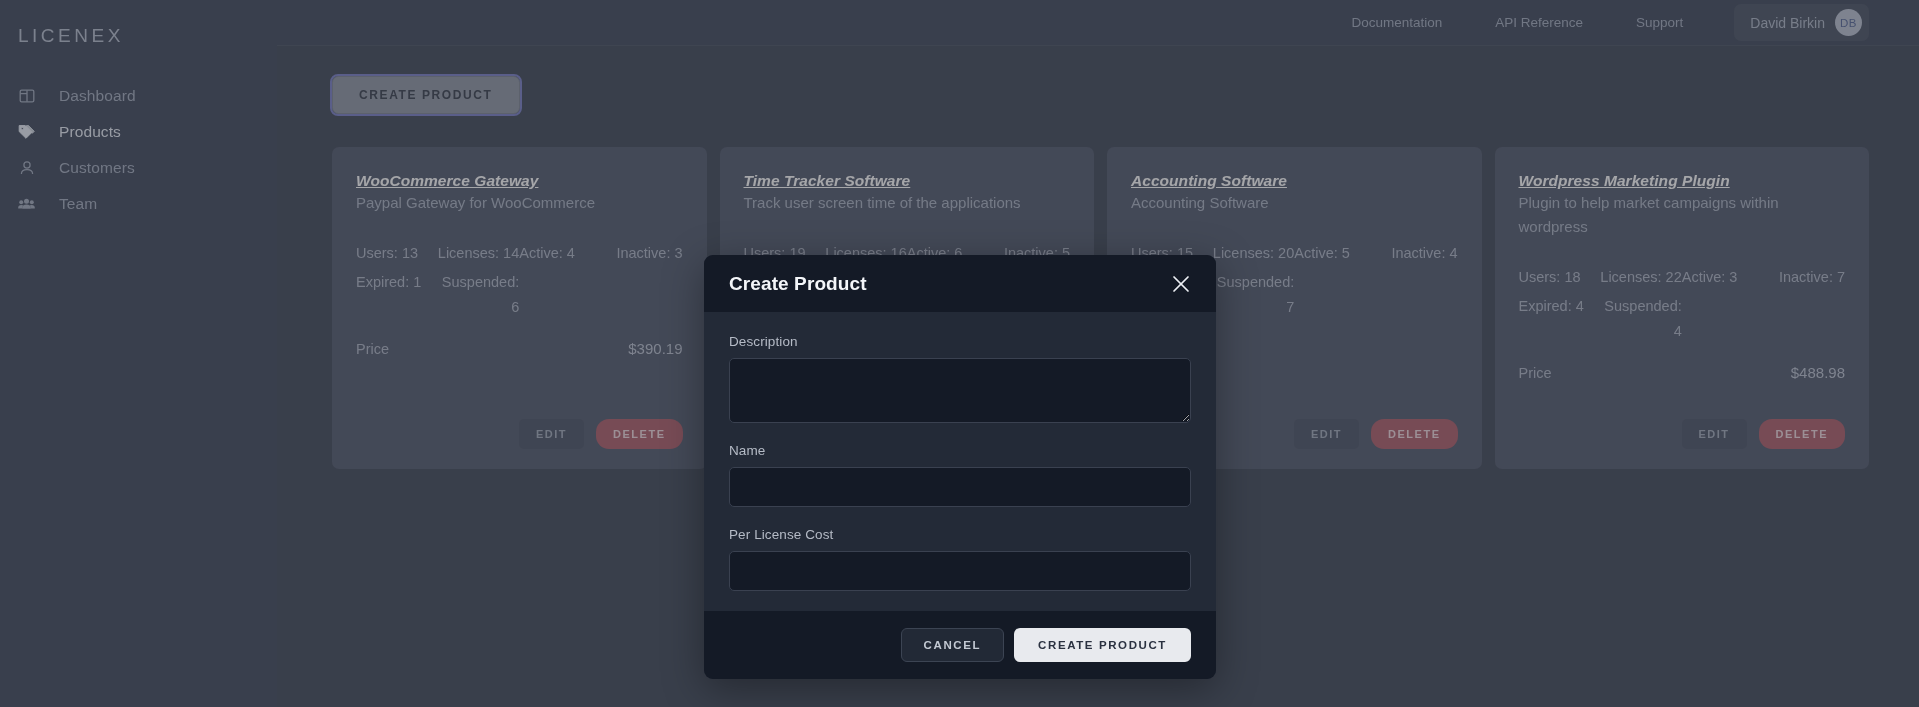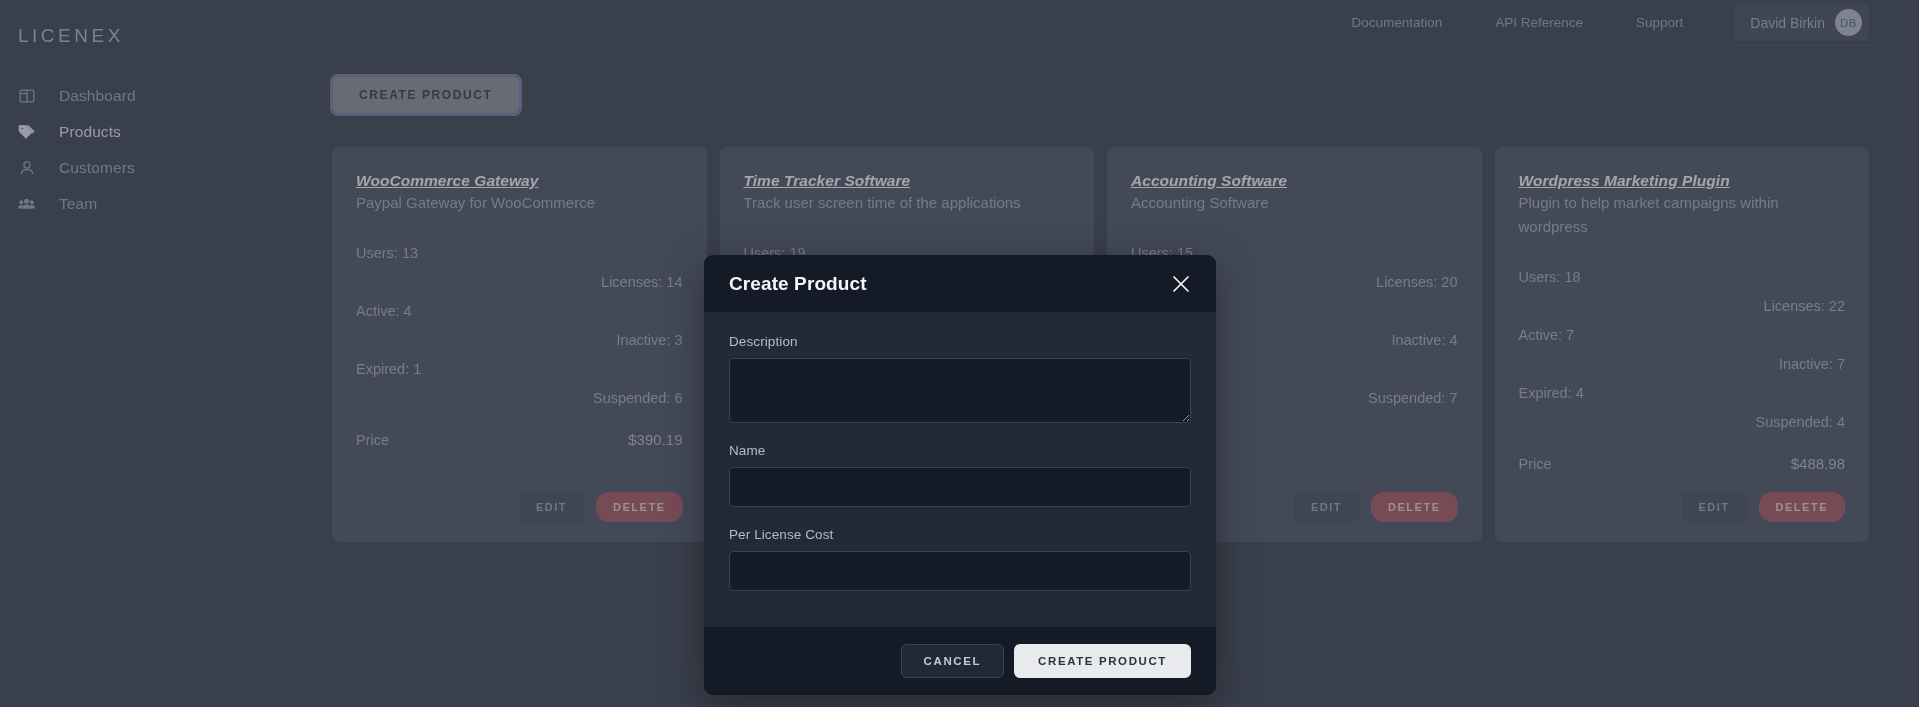--- a/index.html
+++ b/index.html
@@ -162,21 +162,21 @@
     letter-spacing: 0.05px;
   }
   .card-desc {
     font-size: 15px;
     color: #a0a7b4;
     line-height: 24px;
     margin-bottom: 26px;
   }
   .stats {
     display: grid;
-    grid-template-columns: 1fr;
+    grid-template-columns: 1fr 1fr 1fr 1fr;
     row-gap: 4px;
     margin-bottom: 20px;
   }
   .stat-l { font-size: 14.5px; color: #a4aab7; text-align: left; line-height: 25px; }
   .stat-r { font-size: 14.5px; color: #a4aab7; text-align: right; line-height: 25px; }
   .price-row {
     display: flex;
     justify-content: space-between;
     align-items: baseline;
   }
@@ -254,21 +254,21 @@
     justify-content: center;
     background: none;
     border: none;
     padding: 0;
   }
   .modal-body {
     background: #232a37;
     padding: 22px 25px 18px 25px;
   }
   .field { margin-bottom: 20px; }
-  .field:last-child { margin-bottom: 18px; }
+  .field:last-child { margin-bottom: 2px; }
   .field-label {
     display: block;
     font-size: 13.5px;
     color: #b5bbc6;
     margin-bottom: 9px;
     letter-spacing: 0.1px;
   }
   .field-input {
     width: 100%;
     height: 40px;
@@ -466,21 +466,21 @@
             <button class="btn-delete">DELETE</button>
           </div>
         </div>
 
         <div class="card">
           <a class="card-title">Wordpress Marketing Plugin</a>
           <div class="card-desc">Plugin to help market campaigns within wordpress</div>
           <div class="stats">
             <span class="stat-l">Users: 18</span>
             <span class="stat-r">Licenses: 22</span>
-            <span class="stat-l">Active: 7</span>
+            <span class="stat-l">Active: 3</span>
             <span class="stat-r">Inactive: 7</span>
             <span class="stat-l">Expired: 4</span>
             <span class="stat-r">Suspended: 4</span>
           </div>
           <div class="price-row">
             <span class="price-label">Price</span>
             <span class="price-value">$488.98</span>
           </div>
           <div class="card-actions">
             <button class="btn-edit">EDIT</button>

